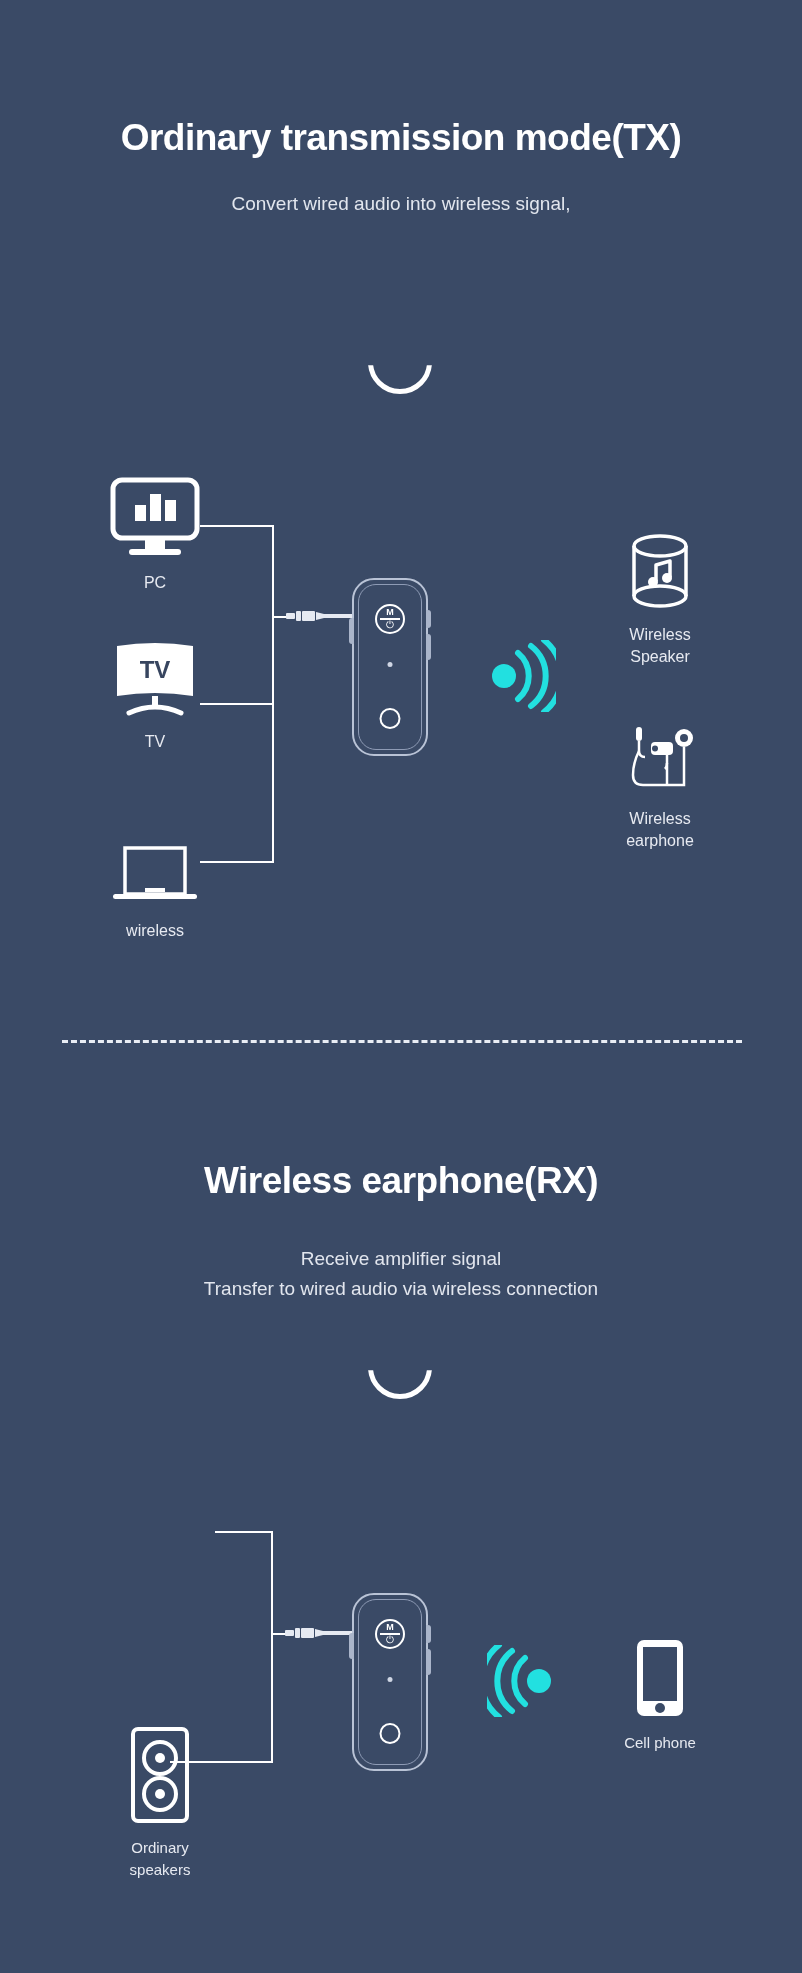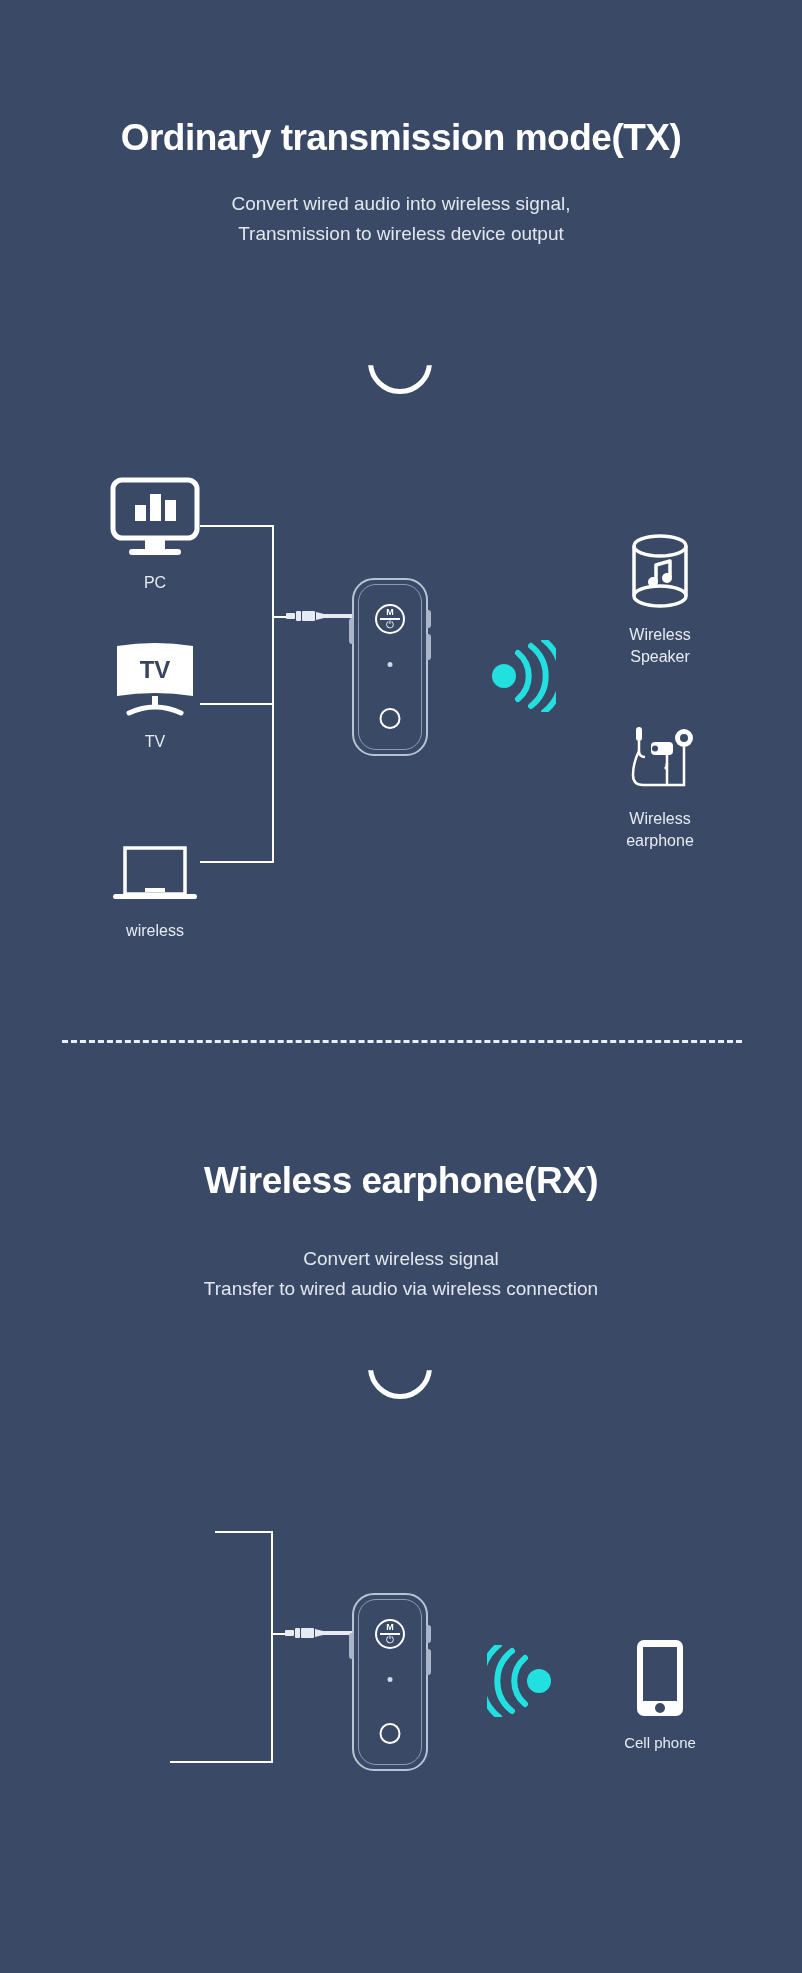--- a/index.html
+++ b/index.html
@@ -122,21 +122,20 @@
 </style>
 </head>
 <body>
 
 <div class="section">
 
   <h1 class="title" style="position:absolute;left:0;right:0;top:117px;">Ordinary transmission mode(TX)</h1>
 
   <div class="subtitle" style="position:absolute;left:0;right:0;top:189px;">
     <span class="sub-line">Convert wired audio into wireless signal,</span>
-    <span class="sub-line">Transmission to wireless device output</span>
   </div>
 
   <div class="arc-deco" style="top:330px;"></div>
 
   <div class="diagram" style="position:absolute;left:0;top:0;width:802px;height:1010px;">
 
     <div class="node" style="left:105px;top:477px;width:100px;">
       <span>
         <svg width="92" height="82" viewBox="0 0 92 82">
           <rect x="4" y="3" width="84" height="58" rx="9" fill="none" stroke="#ffffff" stroke-width="5"></rect>
@@ -251,29 +250,41 @@
   </div>
 </div>
 
 <div class="divider" style="position:absolute;left:62px;top:1040px;width:680px;"></div>
 
 <div class="section">
 
   <h1 class="title" style="position:absolute;left:0;right:0;top:1160px;">Wireless earphone(RX)</h1>
 
   <div class="subtitle" style="position:absolute;left:0;right:0;top:1244px;">
-    <span class="sub-line">Convert wireless signal</span>
+    <span class="sub-line">Receive amplifier signal</span>
     <span class="sub-line">Transfer to wired audio via wireless connection</span>
   </div>
 
   <div class="arc-deco" style="top:1335px;"></div>
 
   <div class="diagram" style="position:absolute;left:0;top:0;width:802px;height:1973px;">
 
 
+    <div class="node" style="left:105px;top:1726px;width:110px;">
+      <span>
+        <svg width="62" height="98" viewBox="0 0 62 98">
+          <rect x="4" y="3" width="54" height="92" rx="5" fill="none" stroke="#ffffff" stroke-width="4"></rect>
+          <circle cx="31" cy="32" r="16" fill="none" stroke="#ffffff" stroke-width="4"></circle>
+          <circle cx="31" cy="32" r="5" fill="#ffffff"></circle>
+          <circle cx="31" cy="68" r="16" fill="none" stroke="#ffffff" stroke-width="4"></circle>
+          <circle cx="31" cy="68" r="5" fill="#ffffff"></circle>
+        </svg>
+      </span>
+      <span class="node-label sm">Ordinary speakers</span>
+    </div>
 
     <div class="wire h" style="left:215px;top:1531px;width:58px;"></div>
     <div class="wire v" style="left:271px;top:1531px;height:232px;"></div>
     <div class="wire h" style="left:170px;top:1761px;width:103px;"></div>
     <div class="wire h" style="left:271px;top:1633px;width:14px;"></div>
 
     <div class="jack" style="left:285px;top:1625px;">
       <svg width="74" height="16" viewBox="0 0 74 16">
         <rect x="0" y="5" width="9" height="6" rx="1" fill="#e6eaf2"></rect>
         <rect x="10" y="3" width="5" height="10" rx="1" fill="#e6eaf2"></rect>

